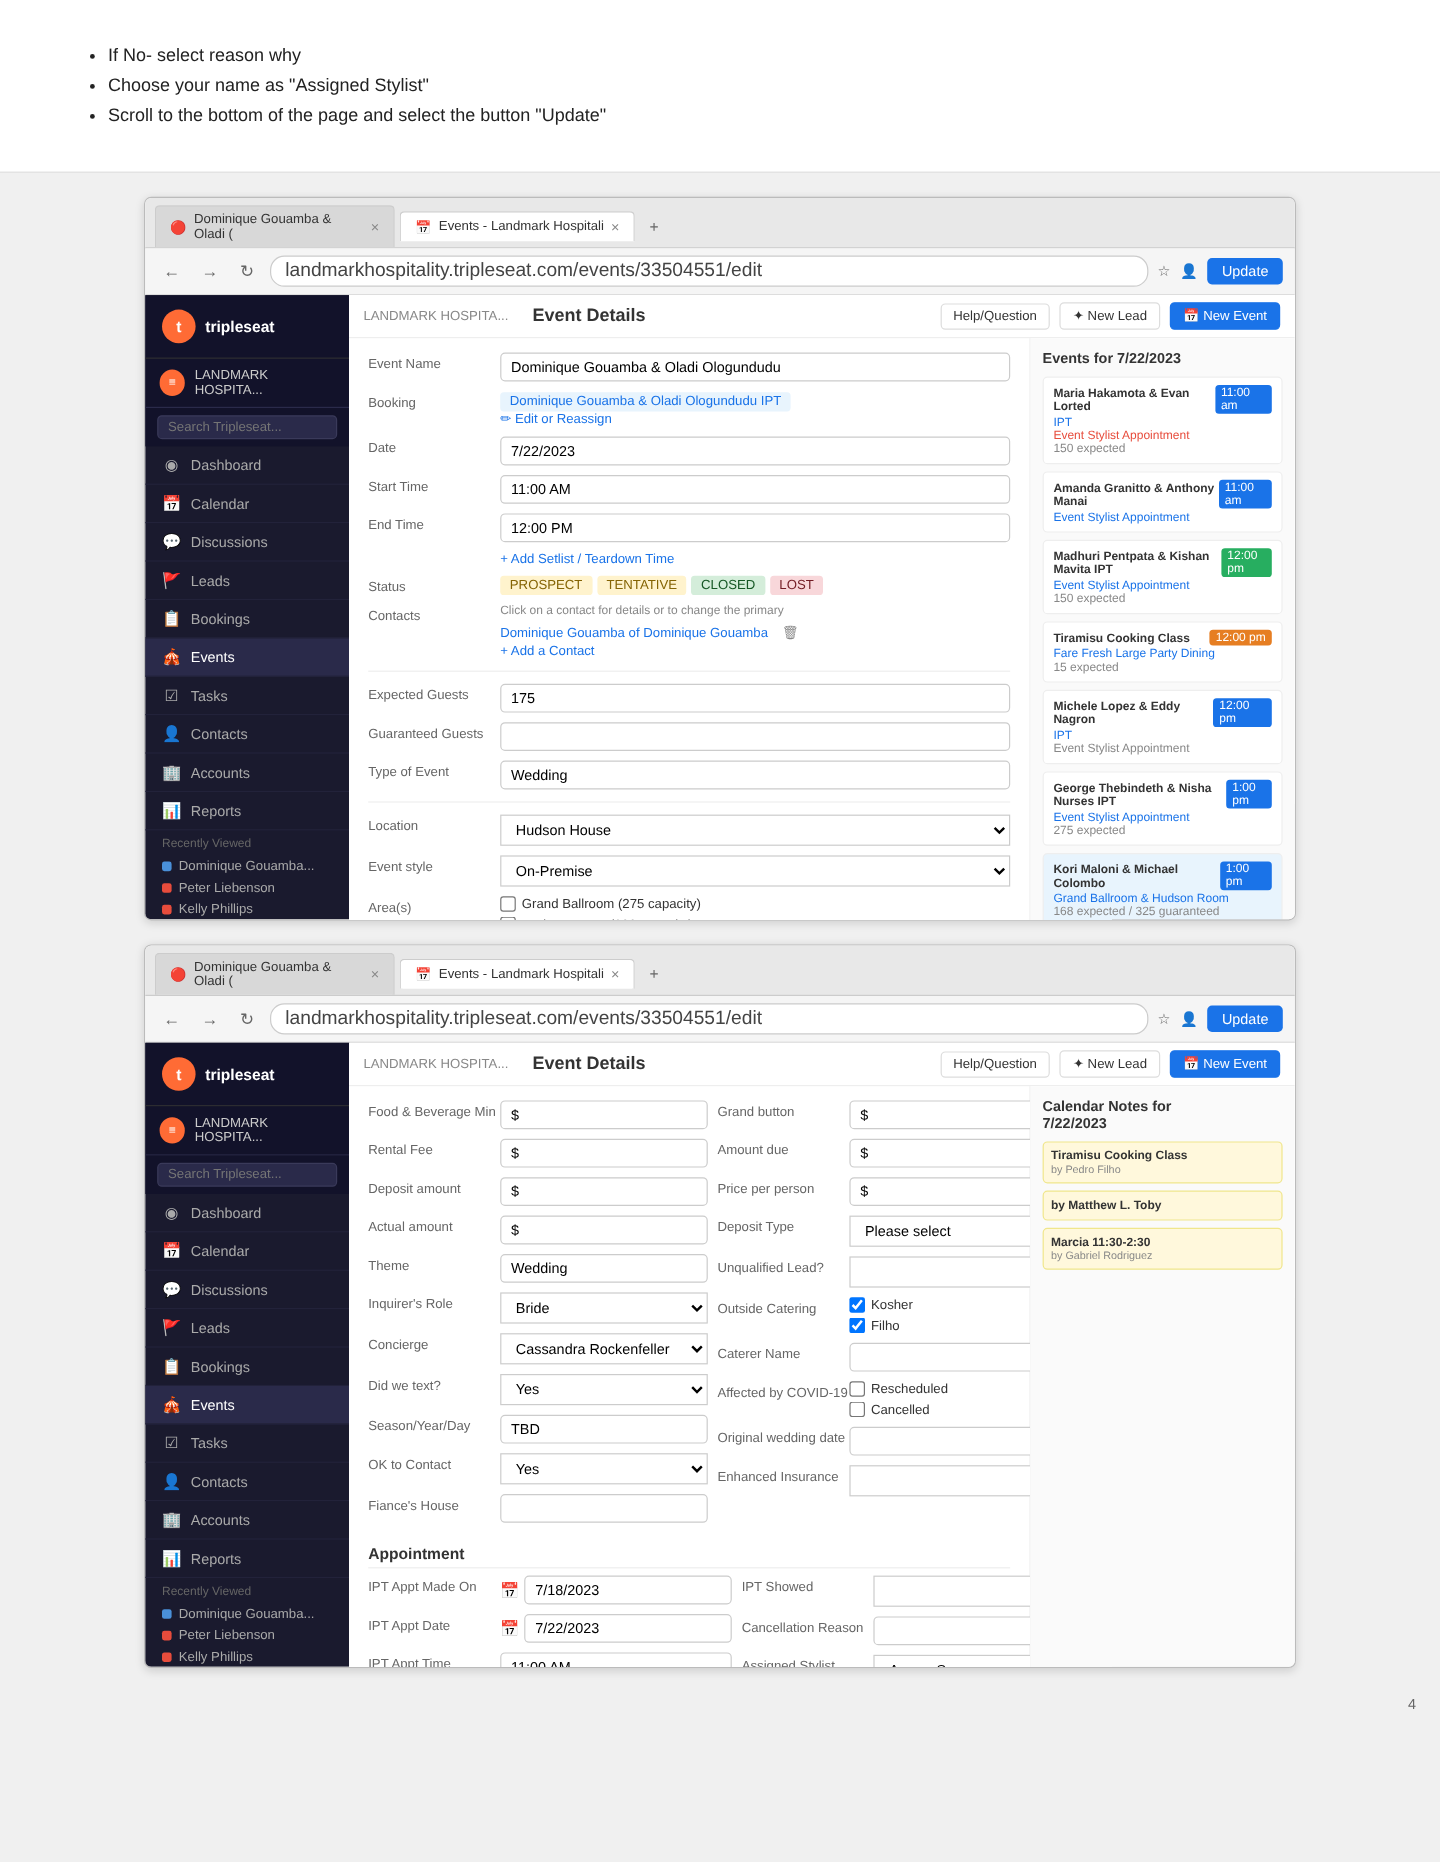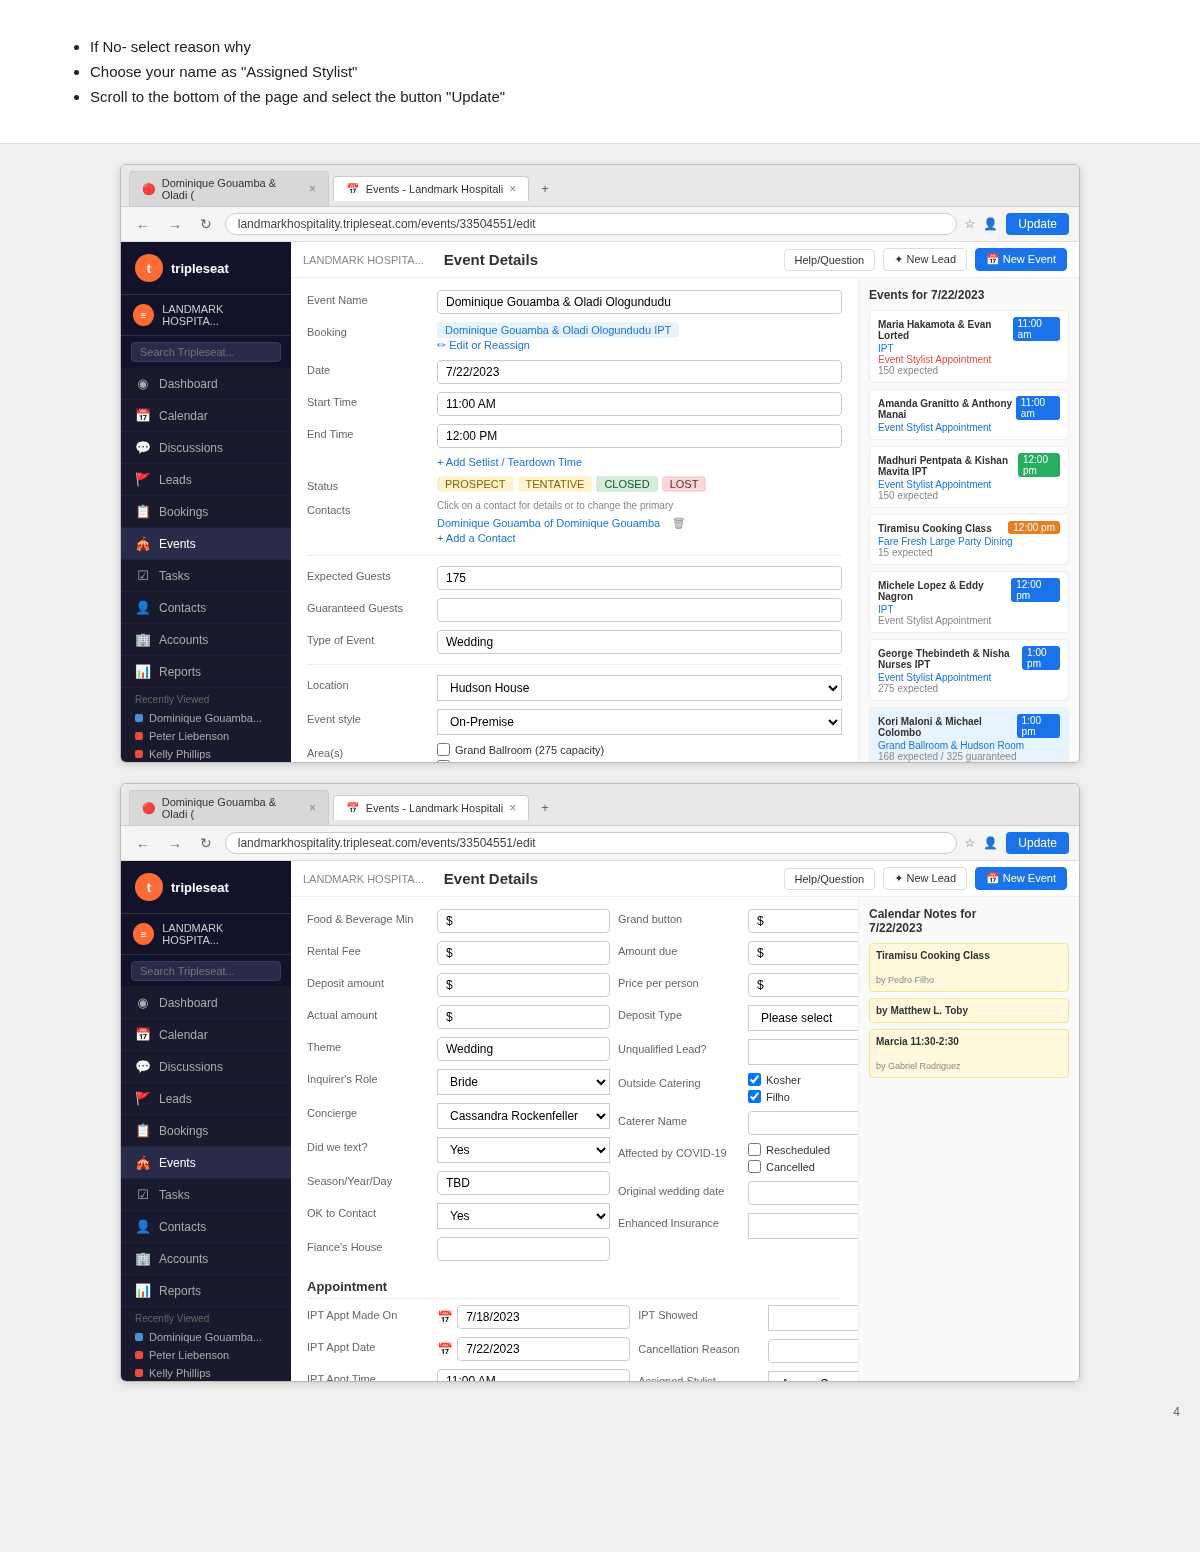--- a/index.html
+++ b/index.html
@@ -70,21 +70,21 @@
       cursor: pointer;
       font-size: 14px;
       padding: 2px 5px;
     }
     .address-field {
       flex: 1;
       background: #fff;
       border: 1px solid #ccc;
       border-radius: 12px;
       padding: 3px 12px;
-      font-size: 12px;
+      font-size: 16px;
       color: #444;
     }
     .update-btn {
       background: #1a73e8;
       color: #fff;
       border: none;
       border-radius: 4px;
       padding: 4px 12px;
       font-size: 12px;
       cursor: pointer;
@@ -268,21 +268,21 @@
       padding: 10px;
       background: #fafafa;
       overflow-y: auto;
     }
 
     
     .form-row {
       display: flex;
       align-items: flex-start;
       margin-bottom: 8px;
-      gap: 20px;
+      gap: 0;
     }
     .form-label {
       width: 110px;
       font-size: 11px;
       color: #666;
       padding-top: 4px;
       flex-shrink: 0;
     }
     .form-input {
       flex: 1;
@@ -440,21 +440,20 @@
       font-size: 10px;
     }
     .calendar-note-title {
       font-weight: bold;
       font-size: 10px;
       color: #333;
     }
     .calendar-note-by {
       color: #888;
       font-size: 9px;
-      margin-top: 14px;
     }
 
     .two-col {
       display: grid;
       grid-template-columns: 1fr 1fr;
       gap: 8px;
     }
     .section-heading {
       font-size: 13px;
       font-weight: bold;

